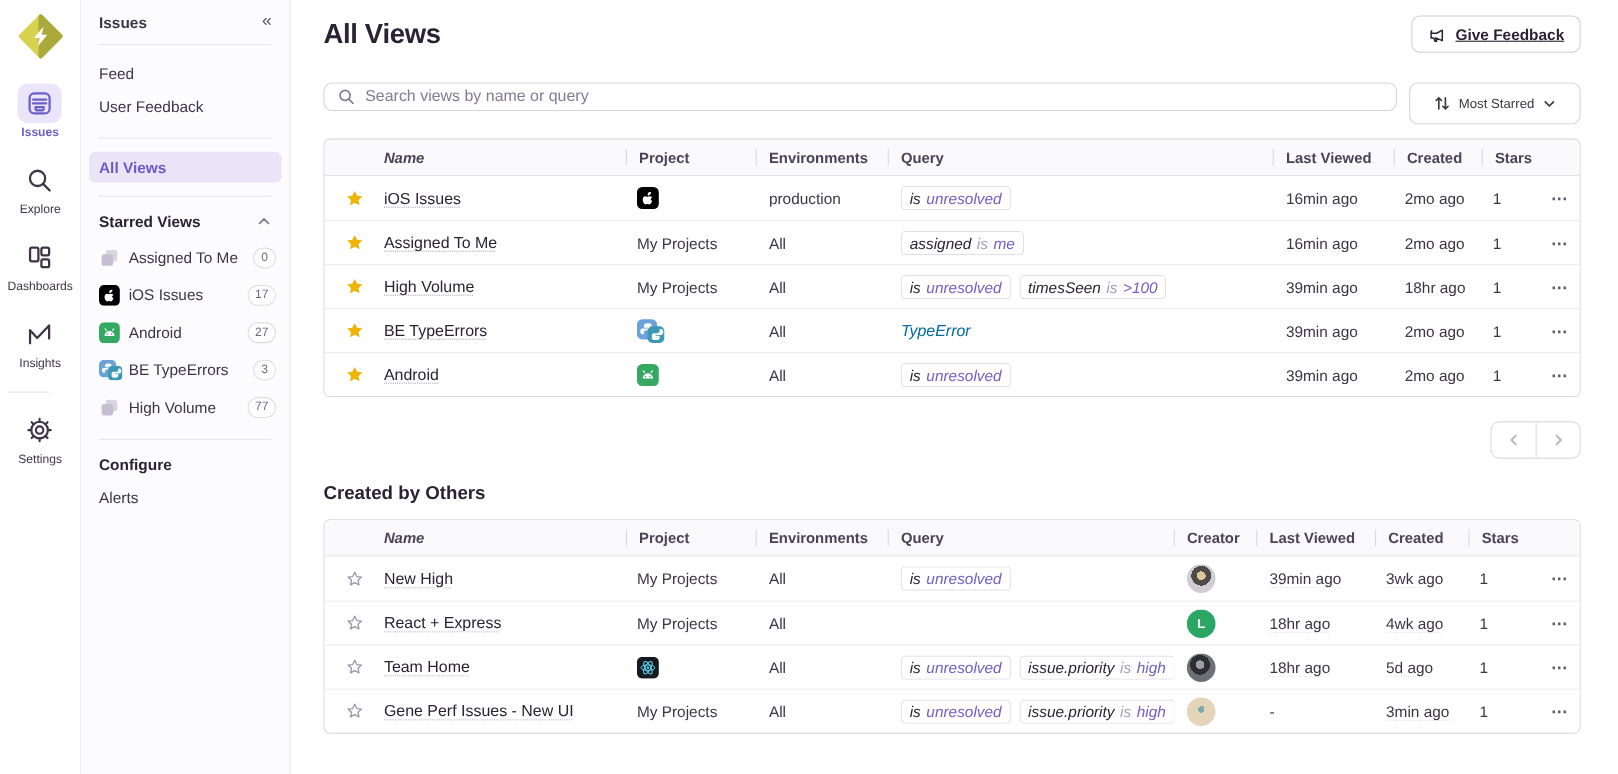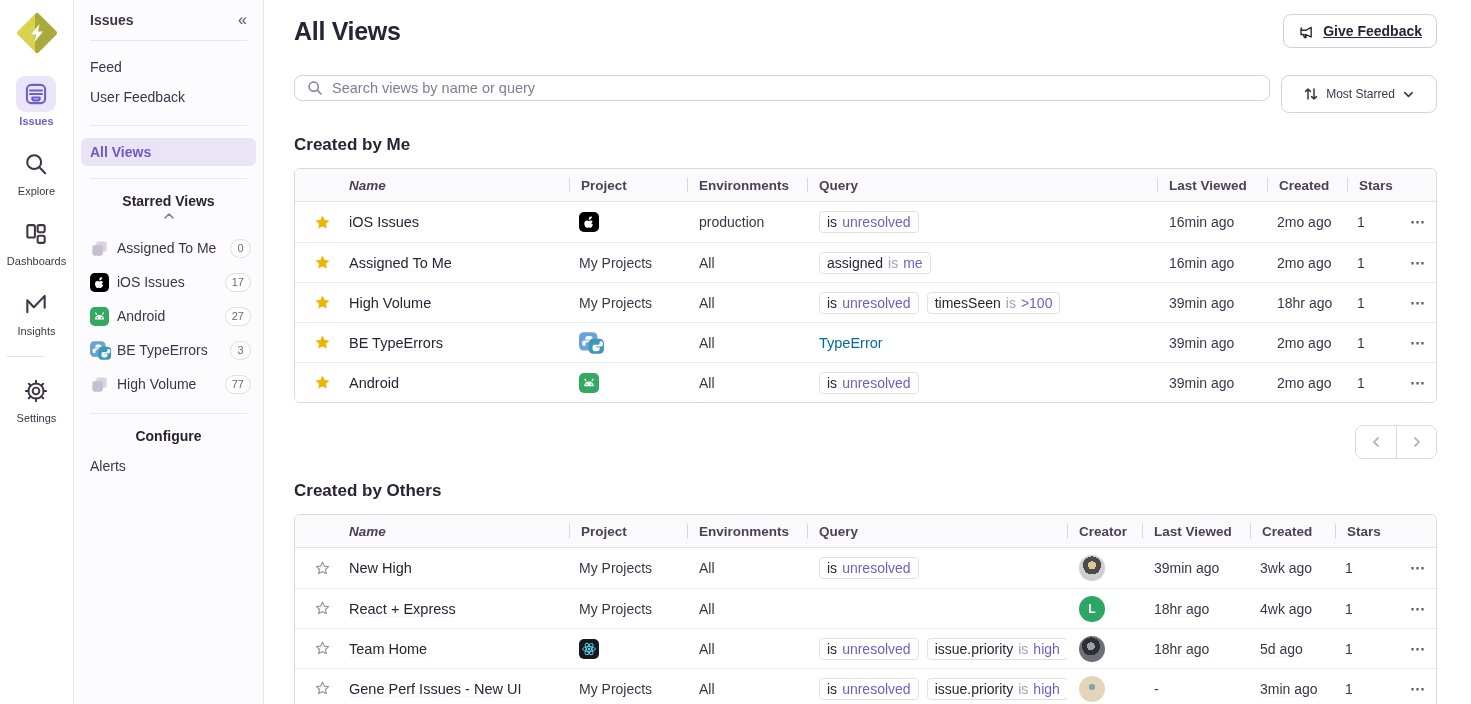--- a/index.html
+++ b/index.html
@@ -34,21 +34,21 @@
   }
   .sb-header { display:flex; align-items:center; justify-content:space-between; padding:0 16px; }
   .sb-title { font-size:14px; font-weight:bold; color:#3E3446; }
   .sb-collapse { font-size:16px; color:#5F5468; cursor:pointer; line-height:1; }
   .sb-divider { height:1px; background:#EAE6EF; margin:12px 16px; }
   .sb-item { font-size:14px; color:#3E3446; padding:6px 16px; cursor:pointer; margin-bottom:2px; }
   .sb-selected {
     margin:0 7px; padding:6px 9px; background:#E9E4F6; border-radius:6px;
     color:#6A5AC6; font-weight:bold; font-size:14px; cursor:pointer;
   }
-  .sb-section { display:flex; align-items:center; justify-content:space-between; padding:2px 16px 8px; cursor:pointer;flex-direction:column; }
+  .sb-section { display:flex; align-items:center; justify-content:space-between; padding:2px 16px 8px; cursor:pointer; }
   .sb-section-title { font-size:14px; font-weight:bold; color:#2B2233; }
   .sb-starred-item { display:flex; align-items:center; gap:8px; padding:0 12px 0 16px; height:34px; cursor:pointer; }
   .sb-ic { width:19px; height:19px; flex:0 0 19px; }
   .sb-starred-label { flex:1; font-size:14px; color:#3E3446; white-space:nowrap; overflow:hidden; }
   .sb-count {
     min-width:21px; height:19px; padding:0 6px; border:1px solid #E0DCE5; border-radius:10px;
     font-size:11px; color:#71637E; background:#fff; display:flex; align-items:center; justify-content:center;
   }
 
   
@@ -89,21 +89,21 @@
   .tr + .tr { border-top:1px solid #EDEAF1; }
   .cols-me  { grid-template-columns:54px 220px 118px 120px 350px 110px 80px 50px 42px; }
   .cols-oth { grid-template-columns:54px 220px 118px 120px 260px 75px 108px 85px 62px 42px; }
   .td { padding-left:12px; font-size:14px; color:#3E3446; white-space:nowrap; overflow:hidden; }
   .td.center { display:flex; justify-content:center; padding-left:0; }
   .td.no-pad { padding-left:0; }
   .star-btn { width:17px; height:17px; cursor:pointer; }
   .name-link { font-size:14.5px; color:#2B2233; }
   .dotted { text-decoration:underline dotted; text-decoration-color:#C3BCCD; text-underline-offset:3px; }
   .proj-icons { display:flex; align-items:center; }
-  .chips { display:flex; align-items:center; gap:8px; overflow:hidden; white-space:nowrap; height:100%; }
+  .chips { display:flex; align-items:center; gap:8px; overflow:hidden; white-space:nowrap; height:100%;font-style:italic; }
   .chip { border:1px solid #E3DFE9; border-radius:4px; padding:2px 7px; display:inline-flex; gap:5px;
           flex:0 0 auto; font-size:14px; background:#fff; }
   .tk-key { color:#2B2233; } .tk-op { color:#A59CB8; } .tk-val { color:#6D5FC8; }
   .q-plain { font-size:14.5px; color:#0369a1; }
   .avatar { width:26px; height:26px; border-radius:50%; display:flex; align-items:center; justify-content:center;
             font-size:12px; font-weight:bold; color:#fff; }
   .dots { color:#5F5468; font-size:15px; letter-spacing:1px; font-weight:bold; cursor:pointer;
           background:none; border:none; font-family:inherit; }
 
   .pager { display:flex; justify-content:flex-end; margin-top:22px; }
@@ -313,21 +313,20 @@
       </span>
       <span>Most Starred</span>
       <span>
         <svg width="13" height="13" viewBox="0 0 14 14">
             <polyline points="3,5 7,9 11,5" fill="none" stroke="#3E3446" stroke-width="1.7" stroke-linecap="round" stroke-linejoin="round"></polyline>
           </svg>
       </span>
     </div>
   </div>
 
-  <h2 class="section-heading">Created by Me</h2>
   <div class="vtable" id="table-me">
       <div class="thead cols-me">
         <div class="th no-pad"></div>
         <div class="th no-pad">Name</div>
         <div class="th sep">Project</div>
         <div class="th sep">Environments</div>
         <div class="th sep">Query</div>
         <div class="th sep">Last Viewed</div>
         <div class="th sep">Created</div>
         <div class="th sep">Stars</div>

